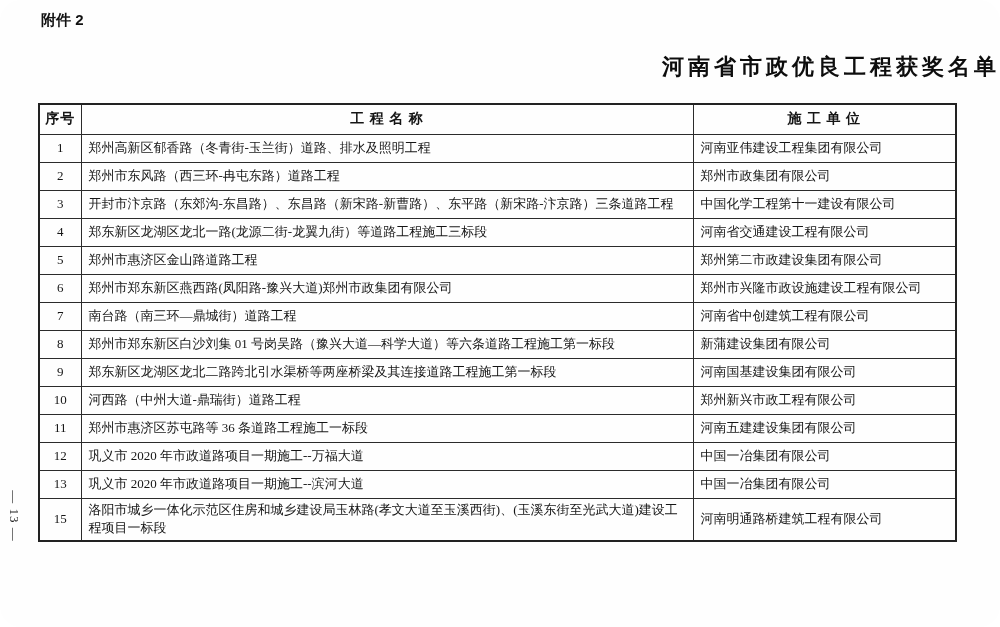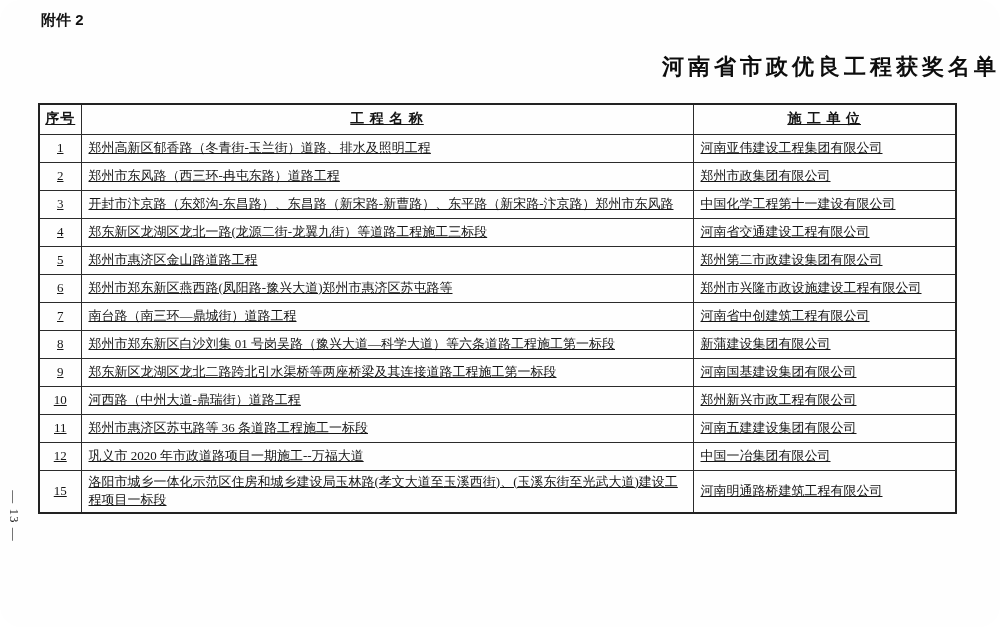--- a/index.html
+++ b/index.html
@@ -51,21 +51,20 @@
   }
   table.awards {
     position: absolute;
     left: 38px;
     top: 103px;
     width: 917px;
     border-collapse: collapse;
     table-layout: fixed;
     font-size: 13px;
     color: #151515;
-    text-decoration: underline;
   }
   table.awards col.c-no   { width: 42px; }
   table.awards col.c-proj { width: 612px; }
   table.awards col.c-comp { width: 263px; }
   table.awards th, table.awards td {
     border: 1px solid #2b2b2b;
     vertical-align: middle;
     line-height: 1.45;
   }
   table.awards { border: 2px solid #222; }
@@ -112,36 +111,36 @@
           <td class="cell-project">郑州高新区郁香路（冬青街-玉兰街）道路、排水及照明工程</td>
           <td class="cell-company">河南亚伟建设工程集团有限公司</td>
         </tr>
         <tr>
           <td class="cell-no">2</td>
           <td class="cell-project">郑州市东风路（西三环-冉屯东路）道路工程</td>
           <td class="cell-company">郑州市政集团有限公司</td>
         </tr>
         <tr>
           <td class="cell-no">3</td>
-          <td class="cell-project">开封市汴京路（东郊沟-东昌路）、东昌路（新宋路-新曹路）、东平路（新宋路-汴京路）郑州市东风路</td>
+          <td class="cell-project">开封市汴京路（东郊沟-东昌路）、东昌路（新宋路-新曹路）、东平路（新宋路-汴京路）三条道路工程</td>
           <td class="cell-company">中国化学工程第十一建设有限公司</td>
         </tr>
         <tr>
           <td class="cell-no">4</td>
           <td class="cell-project">郑东新区龙湖区龙北一路(龙源二街-龙翼九街）等道路工程施工三标段</td>
           <td class="cell-company">河南省交通建设工程有限公司</td>
         </tr>
         <tr>
           <td class="cell-no">5</td>
           <td class="cell-project">郑州市惠济区金山路道路工程</td>
           <td class="cell-company">郑州第二市政建设集团有限公司</td>
         </tr>
         <tr>
           <td class="cell-no">6</td>
-          <td class="cell-project">郑州市郑东新区燕西路(凤阳路-豫兴大道)郑州市惠济区苏屯路等</td>
+          <td class="cell-project">郑州市郑东新区燕西路(凤阳路-豫兴大道)郑州市政集团有限公司</td>
           <td class="cell-company">郑州市兴隆市政设施建设工程有限公司</td>
         </tr>
         <tr>
           <td class="cell-no">7</td>
           <td class="cell-project">南台路（南三环—鼎城街）道路工程</td>
           <td class="cell-company">河南省中创建筑工程有限公司</td>
         </tr>
         <tr>
           <td class="cell-no">8</td>
           <td class="cell-project">郑州市郑东新区白沙刘集 01 号岗吴路（豫兴大道—科学大道）等六条道路工程施工第一标段</td>
@@ -161,20 +160,25 @@
           <td class="cell-no">11</td>
           <td class="cell-project">郑州市惠济区苏屯路等 36 条道路工程施工一标段</td>
           <td class="cell-company">河南五建建设集团有限公司</td>
         </tr>
         <tr>
           <td class="cell-no">12</td>
           <td class="cell-project">巩义市 2020 年市政道路项目一期施工--万福大道</td>
           <td class="cell-company">中国一冶集团有限公司</td>
         </tr>
         <tr>
+          <td class="cell-no">13</td>
+          <td class="cell-project">巩义市 2020 年市政道路项目一期施工--滨河大道</td>
+          <td class="cell-company">中国一冶集团有限公司</td>
+        </tr>
+        <tr>
           <td class="cell-no">15</td>
           <td class="cell-project">洛阳市城乡一体化示范区住房和城乡建设局玉林路(孝文大道至玉溪西街)、(玉溪东街至光武大道)建设工程项目一标段</td>
           <td class="cell-company">河南明通路桥建筑工程有限公司</td>
         </tr>
       </tbody>
   </table>
 
 </div>
 
 </body></html>

